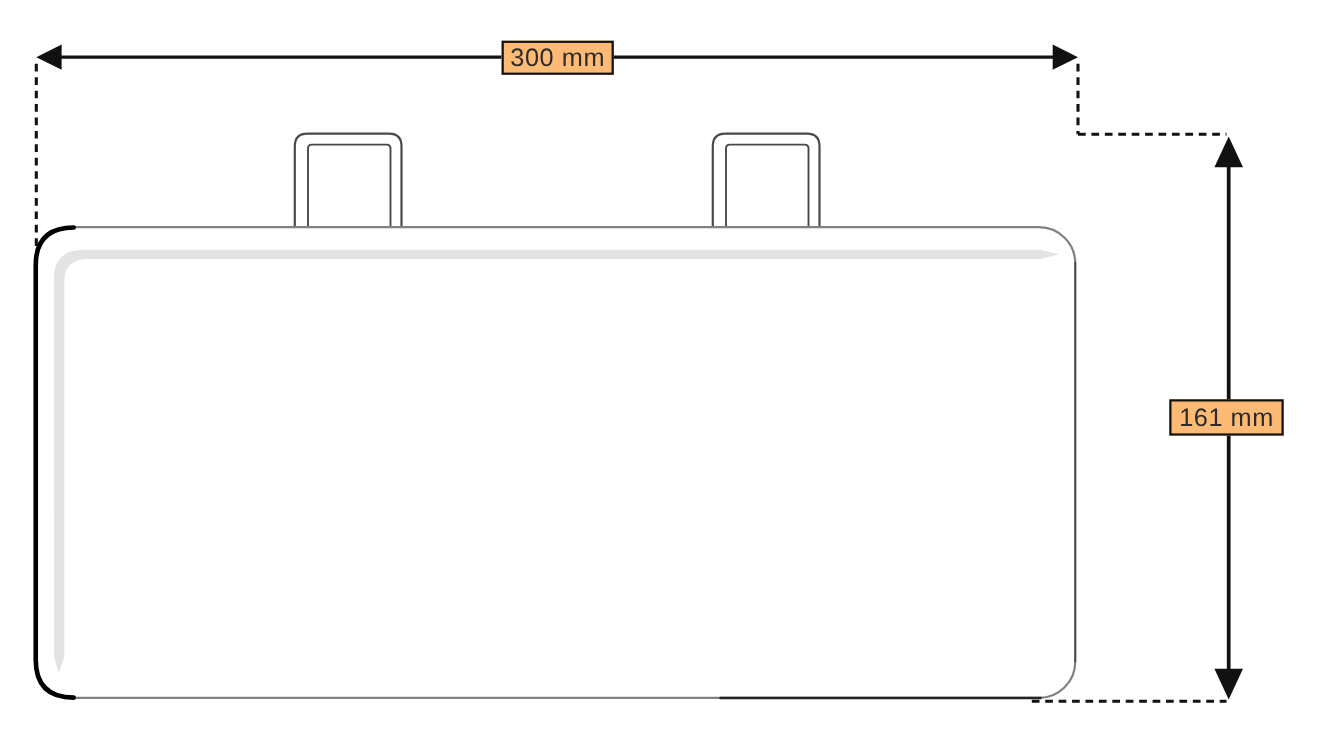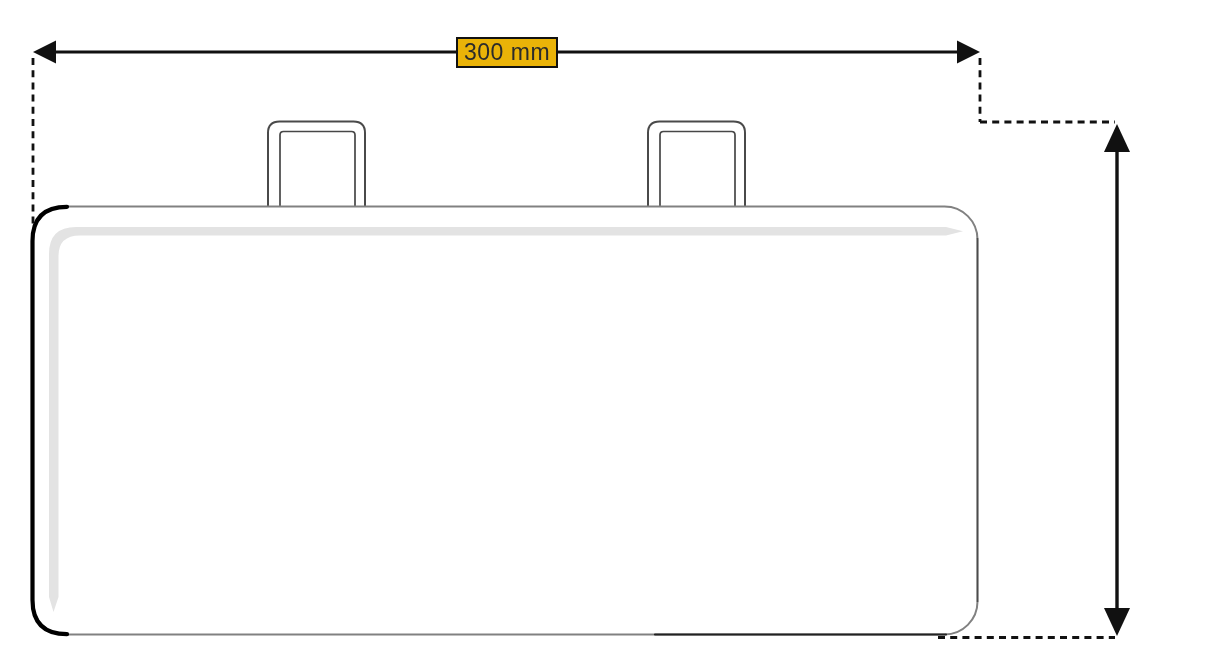--- a/index.html
+++ b/index.html
@@ -37,21 +37,21 @@
   .highlight-band  { fill: #e3e3e3; stroke: none; }
   .tab-outer       { fill: #ffffff; stroke: #4a4a4a; stroke-width: 2;
                      stroke-linejoin: round; }
   .tab-inner       { fill: #ffffff; stroke: #474747; stroke-width: 1.7;
                      stroke-linejoin: round; }
   
   .dim-label {
     position: absolute;
     box-sizing: border-box;
     border: 2.5px solid #111111;
-    background: #eab308;
+    background: #fdba74;
     color: #2b2b2b;
     font-size: 23px;
     line-height: 27px;
     text-align: center;
     white-space: nowrap;
     display: flex;
     align-items: center;
     justify-content: center;
     letter-spacing: 0.5px;
   }
@@ -100,14 +100,15 @@
     <g>
       <path class="dim-line-v" d="M 1117 148 V 612"></path>
       <polygon class="arrowhead" points="1117,124 1104,152 1130,152"></polygon>
       <polygon class="arrowhead" points="1117,636 1104,608 1130,608"></polygon>
       <path class="ext-line" d="M 938 637.5 H 1115"></path>
     </g>
   </svg>
 
   <div class="dim-label width-label">300 mm</div>
 
+  <div class="dim-label height-label">161 mm</div>
 
 </div>
 
 </body></html>

